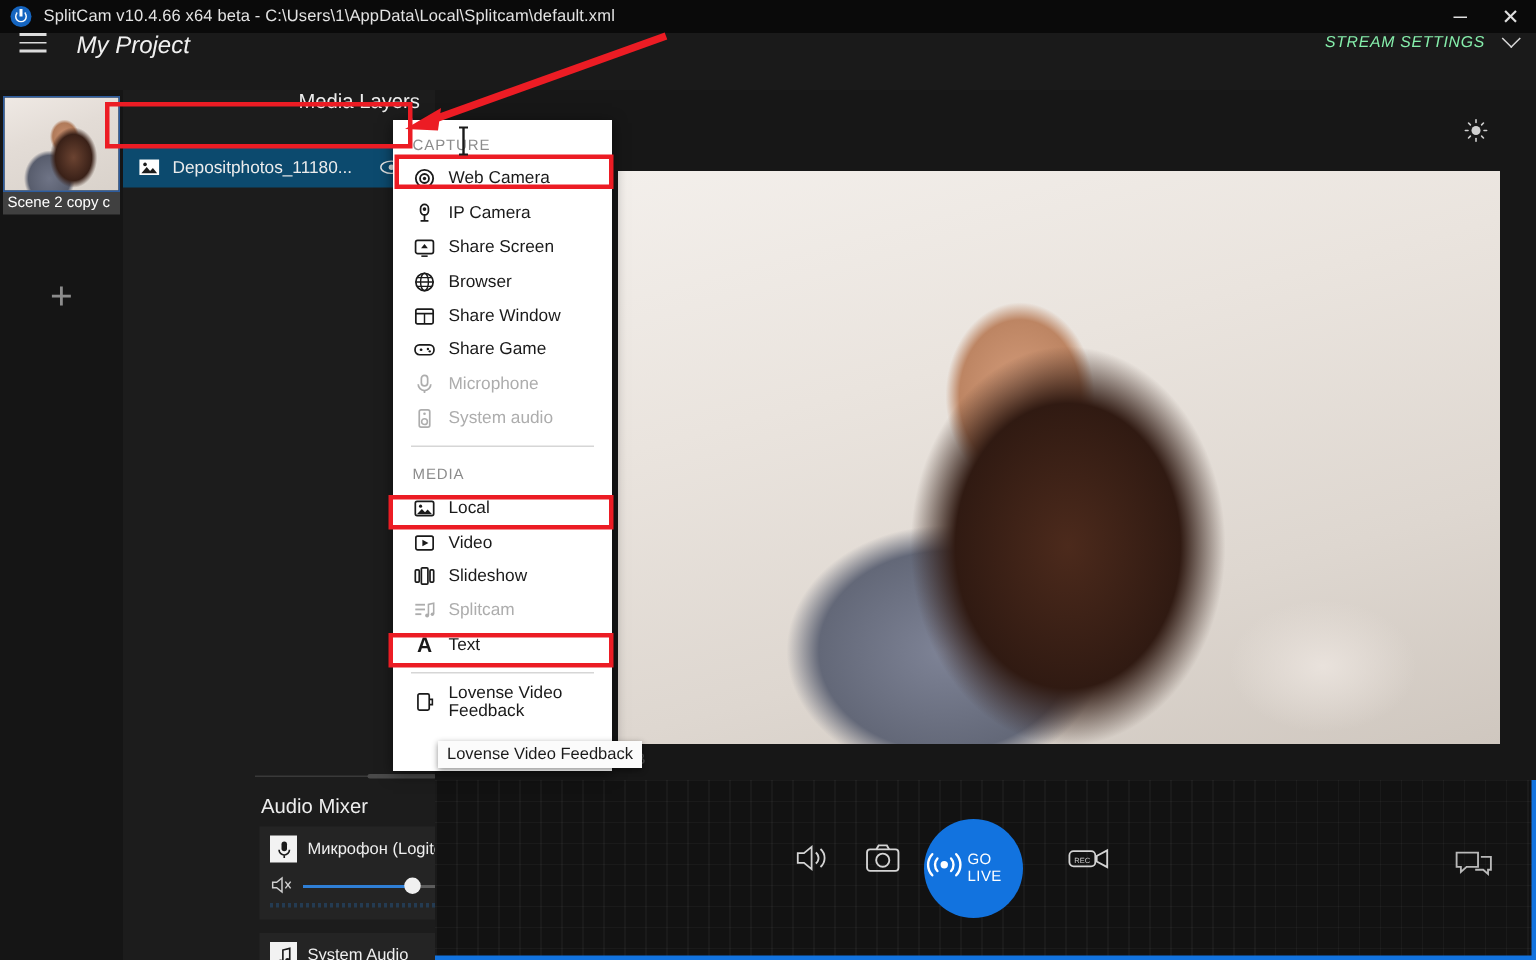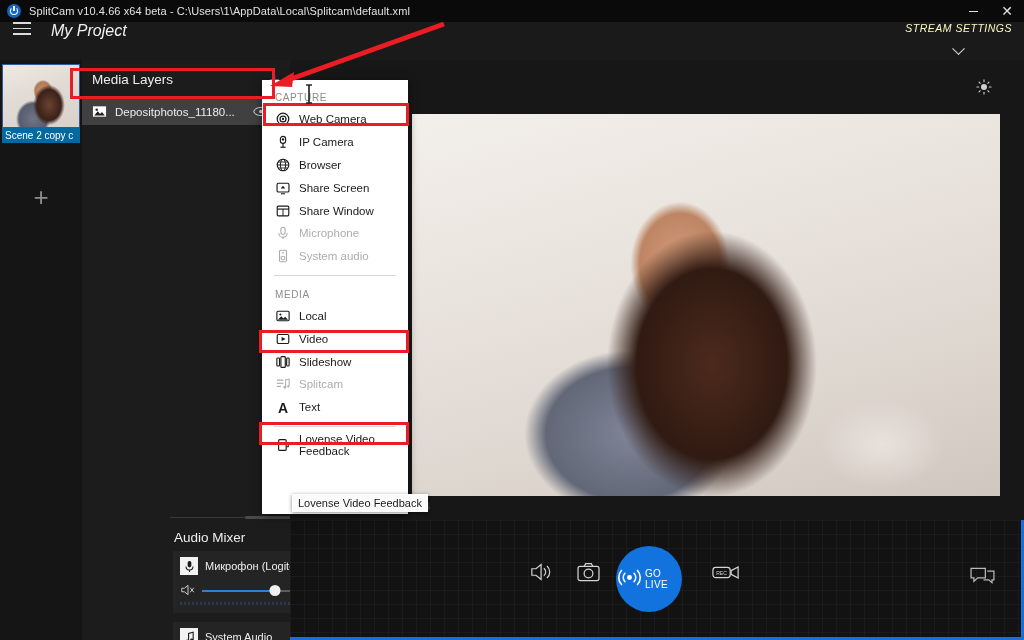--- a/index.html
+++ b/index.html
@@ -69,22 +69,21 @@
     display: flex; flex-direction: column; justify-content: space-between;
     cursor: pointer;
   }
   .hamburger span { display: block; height: 1.6px; background: #dcdcdc; width: 100%; }
   .proj-title {
     font-size: 16px; color: #f0f0f0; font-weight: 400;
   }
   .stream-settings {
     margin-left: auto; margin-right: 12px;
     display: flex; align-items: center; gap: 13px;
-    color: #fef9c3;
-    flex-direction: column;
+    color: #86efac;
   }
   .stream-settings .ss-label {
     font-size: 10.5px; letter-spacing: .5px;
   }
   .chev-down {
     width: 9px; height: 9px;
     border-right: 1.4px solid #d9d9d9;
     border-bottom: 1.4px solid #d9d9d9;
     transform: rotate(45deg) translate(-2px,-2px);
   }
@@ -101,51 +100,51 @@
     border: 1px solid #2d5c9e;
     background-image:
       radial-gradient(ellipse 22px 28px at 46px 40px, #6b4331 0%, #3a2118 55%, rgba(58,33,24,0) 72%),
       radial-gradient(ellipse 13px 15px at 40px 26px, #c99070 0%, #b07a59 60%, rgba(176,122,89,0) 75%),
       radial-gradient(ellipse 20px 22px at 30px 54px, #6f7486 0%, #585d6d 70%, rgba(88,93,109,0) 85%),
       linear-gradient(160deg, #efe9e4 0%, #e3dcd6 40%, #d9d2cb 100%);
     overflow: hidden;
   }
   .scene-label {
     width: 78px; margin: 0 2px;
-    background: #0369a1;
+    background: #404040;
     color: #ffffff;
     font-size: 10px;
     padding: 2px 3px;
     white-space: nowrap; overflow: hidden;
   }
   .scene-add {
     width: 78px; height: 64px; margin: 22px 2px 0 2px;
     display: flex; align-items: center; justify-content: center;
     color: #8c8c8c; font-size: 26px; font-weight: 200;
     cursor: pointer;
   }
 
   
   .dock {
     position: absolute; top: 60px; left: 82px;
     width: 208px; height: 580px;
     background: #1c1c1c;
   }
   .panel-head {
-    height: 38px; display: flex; align-items: center;
+    height: 38px; display: flex; align-items: flex-end;
     padding: 0 10px 0 10px;
-    color: #ededed; font-size: 13.5px;
+    color: #ededed; font-size: 13.5px; flex-direction: column;
   }
   .panel-head .plus {
     margin-left: auto; color: #2f7fd6; font-size: 19px; font-weight: 300;
     line-height: 1; cursor: pointer;
   }
   .layer-row {
     height: 27px; margin: 0 0 0 0;
-    background: #404040;
+    background: #0c4a6e;
     display: flex; align-items: center;
     padding-left: 10px; padding-right: 8px;
     gap: 8px; color: #ececec; font-size: 11.5px;
   }
   .ico-box {
     width: 15px; height: 15px; flex: 0 0 auto;
     display: flex; align-items: center; justify-content: center;
   }
   .layer-name { flex: 1 1 auto; white-space: nowrap; overflow: hidden; }
   .eye { width: 16px; height: 11px; flex: 0 0 auto; }
@@ -546,52 +545,64 @@
           <line x1="8" y1="9.5" x2="8" y2="14" stroke="#1a1a1a" stroke-width="1.3"></line>
           <line x1="5" y1="14" x2="11" y2="14" stroke="#1a1a1a" stroke-width="1.3"></line>
         </svg>
       </span>
       <span>IP Camera</span>
     </div>
 
     <div class="menu-item">
       <span class="mi-icon">
         <svg width="14" height="14" viewBox="0 0 16 16">
+          <rect x="1.2" y="2.6" width="13.6" height="10" rx="1.6" fill="none" stroke="#1a1a1a" stroke-width="1.3"></rect>
+          <path d="M8 5.4 l2.6 3.2 h-5.2 z" fill="#1a1a1a"></path>
+          <line x1="5.6" y1="14.6" x2="10.4" y2="14.6" stroke="#1a1a1a" stroke-width="1.2"></line>
+        </svg>
+      </span>
+      <span>Share Screen</span>
+    </div>
+
+    <div class="menu-item">
+      <span class="mi-icon">
+        <svg width="14" height="14" viewBox="0 0 16 16">
           <circle cx="8" cy="8" r="6.6" fill="none" stroke="#1a1a1a" stroke-width="1.3"></circle>
           <ellipse cx="8" cy="8" rx="3" ry="6.6" fill="none" stroke="#1a1a1a" stroke-width="1.1"></ellipse>
           <line x1="1.4" y1="8" x2="14.6" y2="8" stroke="#1a1a1a" stroke-width="1.1"></line>
           <line x1="2.4" y1="4.6" x2="13.6" y2="4.6" stroke="#1a1a1a" stroke-width="1"></line>
           <line x1="2.4" y1="11.4" x2="13.6" y2="11.4" stroke="#1a1a1a" stroke-width="1"></line>
         </svg>
       </span>
       <span>Browser</span>
     </div>
 
     <div class="menu-item">
       <span class="mi-icon">
         <svg width="14" height="14" viewBox="0 0 16 16">
-          <rect x="1.2" y="2.6" width="13.6" height="10" rx="1.6" fill="none" stroke="#1a1a1a" stroke-width="1.3"></rect>
-          <path d="M8 5.4 l2.6 3.2 h-5.2 z" fill="#1a1a1a"></path>
-          <line x1="5.6" y1="14.6" x2="10.4" y2="14.6" stroke="#1a1a1a" stroke-width="1.2"></line>
-        </svg>
-      </span>
-      <span>Share Screen</span>
-    </div>
-
-    <div class="menu-item">
-      <span class="mi-icon">
-        <svg width="14" height="14" viewBox="0 0 16 16">
           <rect x="1.4" y="2.4" width="13.2" height="11.2" rx="1.2" fill="none" stroke="#1a1a1a" stroke-width="1.3"></rect>
           <line x1="1.4" y1="5.8" x2="14.6" y2="5.8" stroke="#1a1a1a" stroke-width="1.3"></line>
           <line x1="8" y1="5.8" x2="8" y2="13.6" stroke="#1a1a1a" stroke-width="1.1"></line>
         </svg>
       </span>
       <span>Share Window</span>
     </div>
 
+    <div class="menu-item">
+      <span class="mi-icon">
+        <svg width="14" height="14" viewBox="0 0 16 16">
+          <rect x="0.8" y="4.4" width="14.4" height="7.6" rx="3.4" fill="none" stroke="#1a1a1a" stroke-width="1.3"></rect>
+          <line x1="4.4" y1="8.2" x2="6.4" y2="8.2" stroke="#1a1a1a" stroke-width="1.2"></line>
+          <line x1="5.4" y1="7.2" x2="5.4" y2="9.2" stroke="#1a1a1a" stroke-width="1.2"></line>
+          <circle cx="10.6" cy="7.6" r="0.9" fill="#1a1a1a"></circle>
+          <circle cx="12" cy="9.4" r="0.9" fill="#1a1a1a"></circle>
+        </svg>
+      </span>
+      <span>Share Game</span>
+    </div>
 
     <div class="menu-item disabled">
       <span class="mi-icon">
         <svg width="14" height="14" viewBox="0 0 16 16">
           <rect x="5.6" y="1.4" width="4.8" height="8" rx="2.4" fill="none" stroke="#adadad" stroke-width="1.3"></rect>
           <path d="M3.2 8.2 a4.8 4.8 0 0 0 9.6 0" fill="none" stroke="#adadad" stroke-width="1.3"></path>
           <line x1="8" y1="12.6" x2="8" y2="14.8" stroke="#adadad" stroke-width="1.3"></line>
         </svg>
       </span>
       <span>Microphone</span>

